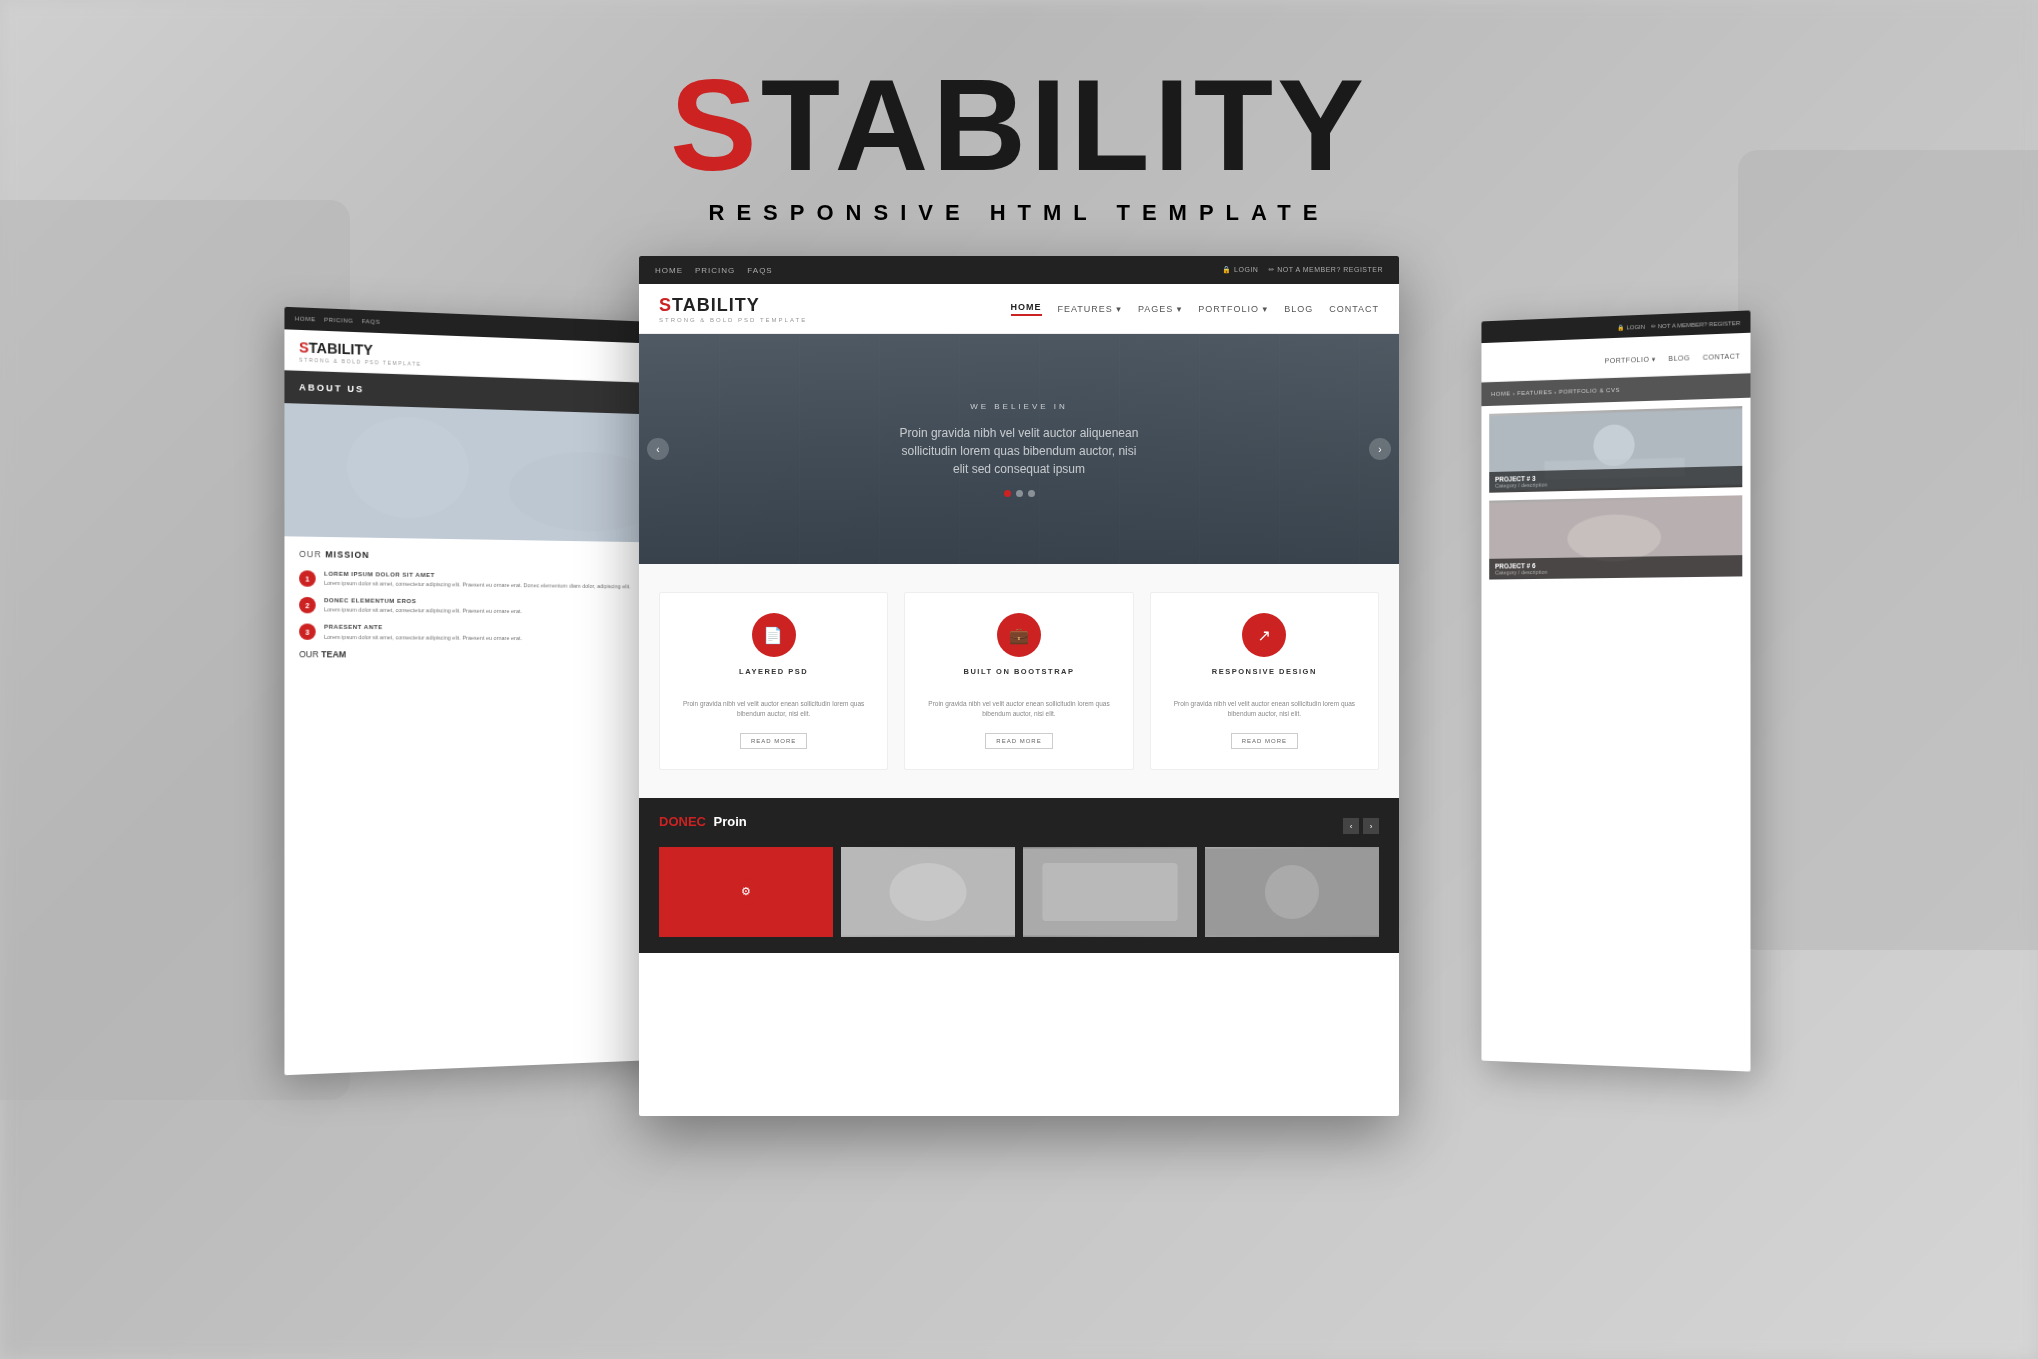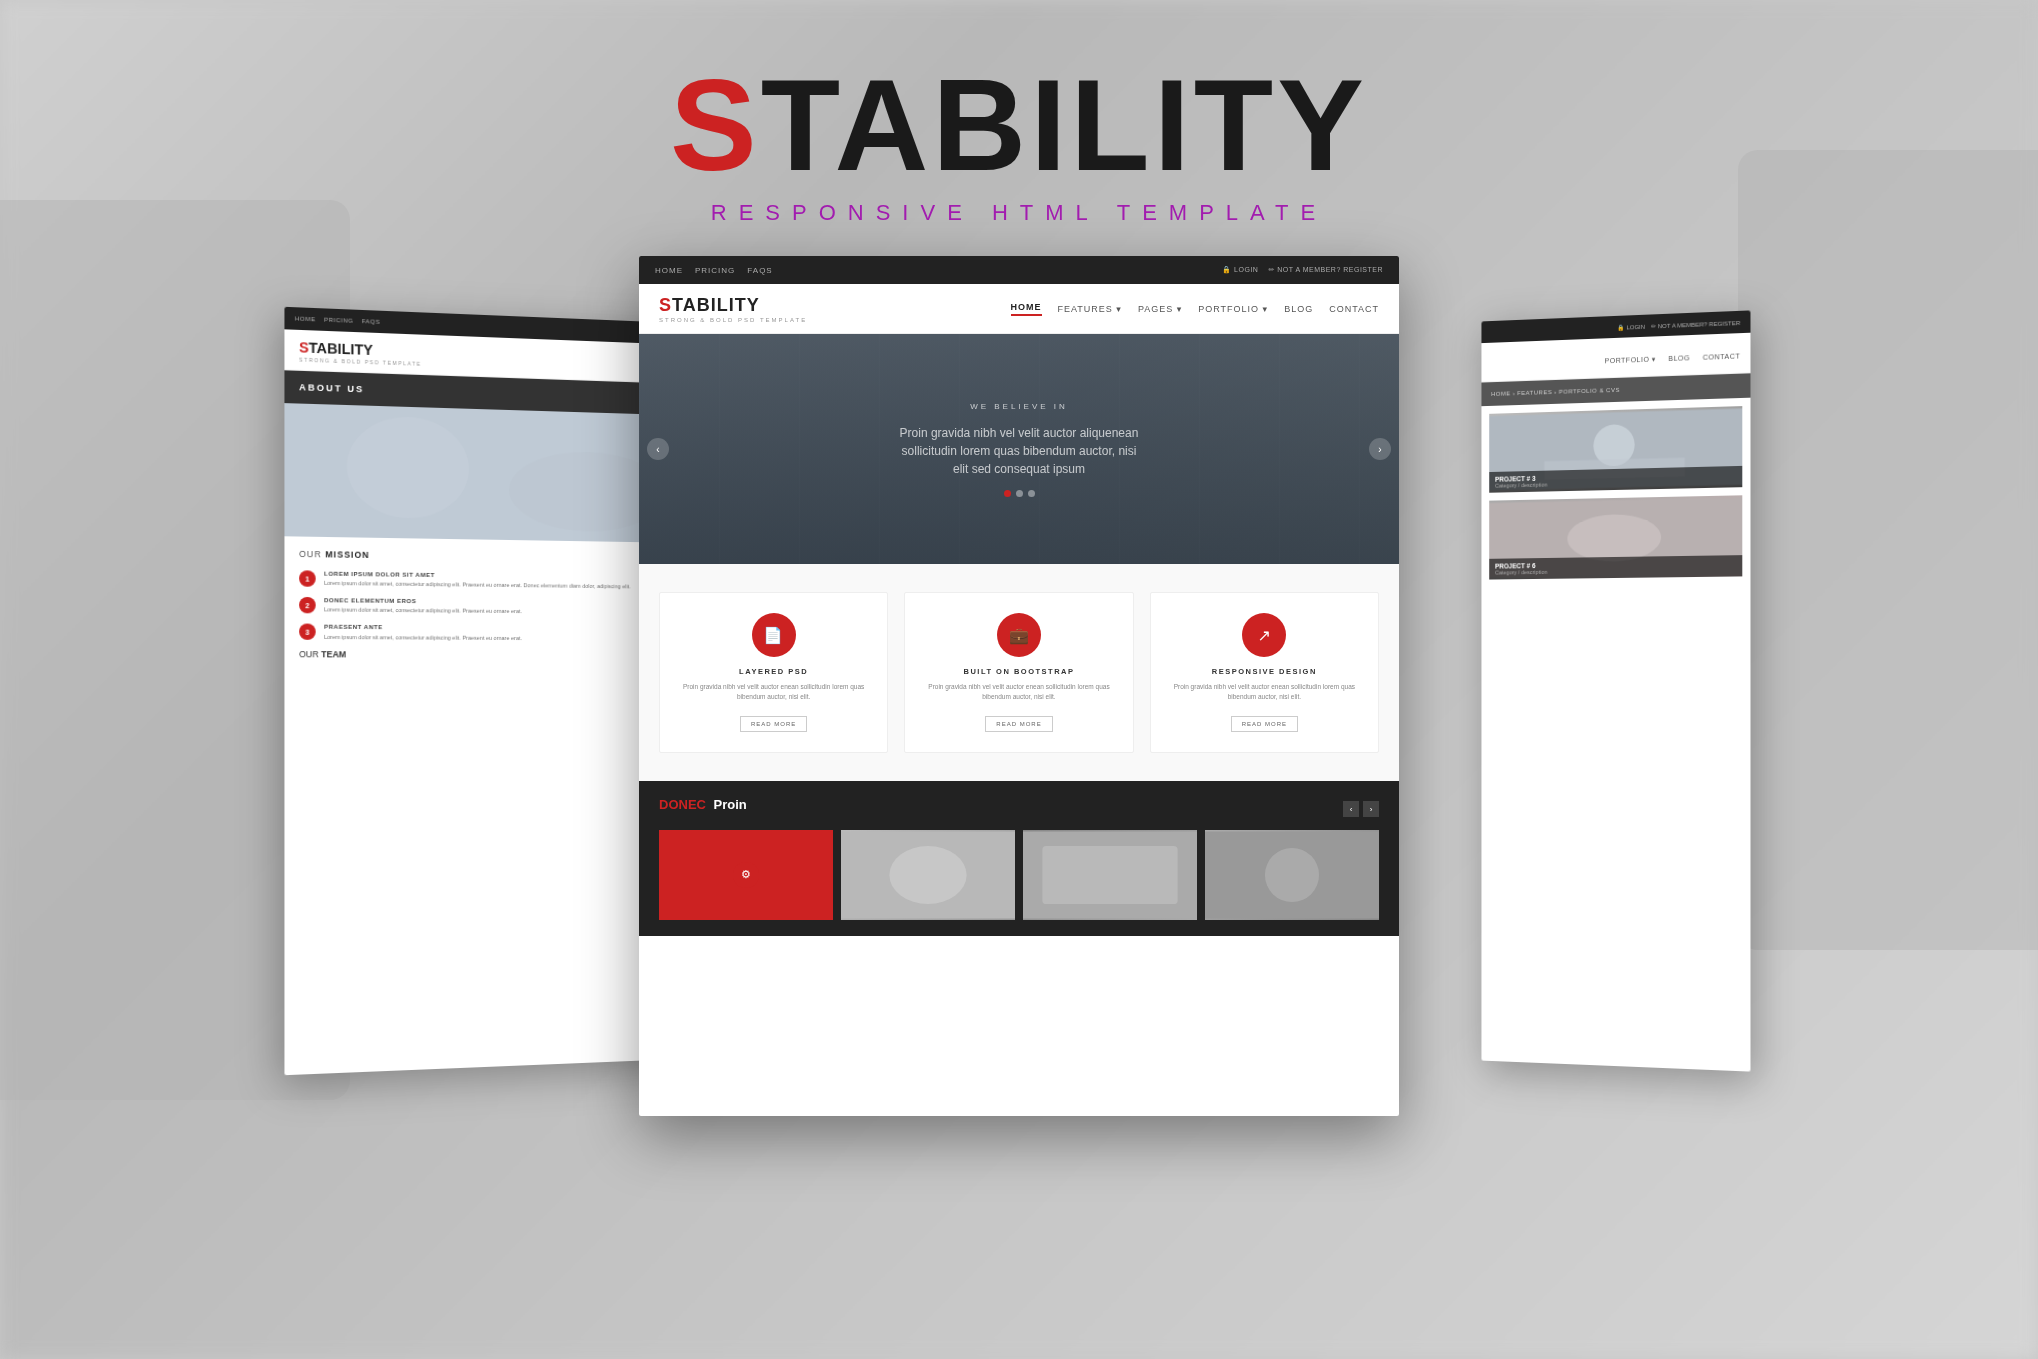--- a/index.html
+++ b/index.html
@@ -67,23 +67,23 @@
       letter-spacing: 4px;
       color: #1a1a1a;
     }
 
     .main-title .s-letter {
       color: #cc2222;
     }
 
     .subtitle {
       font-size: 22px;
-      font-weight: 400;
+      font-weight: 700;
       letter-spacing: 12px;
-      color: #a21caf;
+      color: #000000;
       margin-top: 10px;
       text-transform: uppercase;
     }
 
     
     .screenshots-wrapper {
       position: relative;
       width: 1400px;
       height: 900px;
       margin-top: 10px;
@@ -316,21 +316,21 @@
       margin: 0 auto 10px;
       color: #fff;
       font-size: 16px;
     }
     .feature-title {
       font-size: 7.5px;
       font-weight: 700;
       letter-spacing: 1.5px;
       text-transform: uppercase;
       color: #333;
-      margin-bottom: 6px;
+      margin-bottom: 23px;
     }
     .feature-desc {
       font-size: 6.5px;
       color: #888;
       line-height: 1.5;
       margin-bottom: 10px;
     }
     .feature-btn {
       display: inline-block;
       border: 1px solid #ccc;

